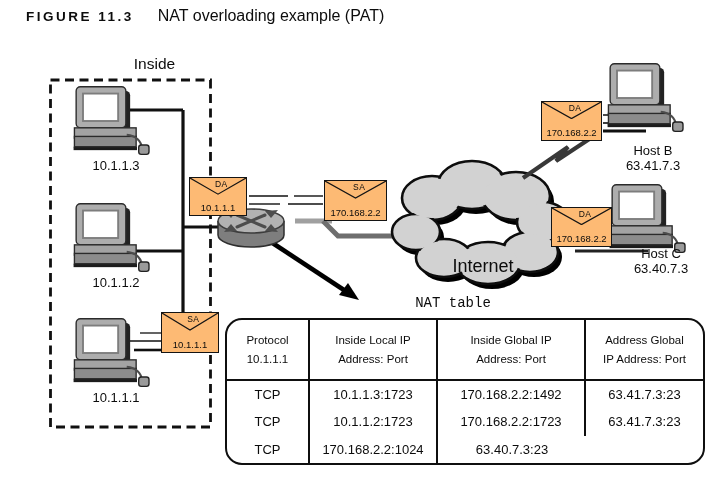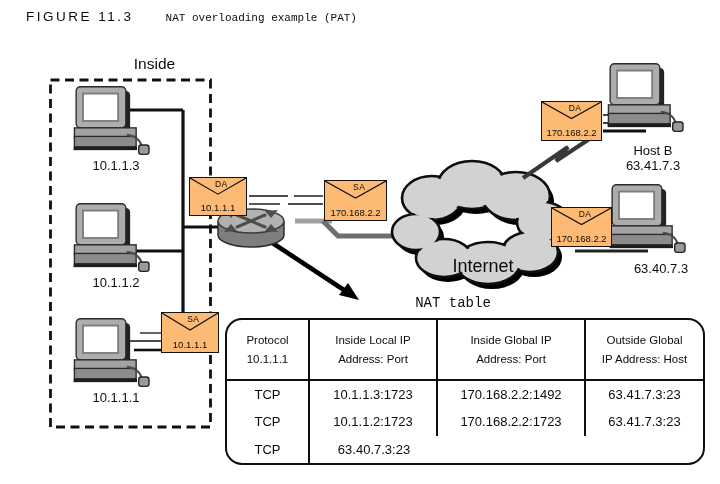--- a/index.html
+++ b/index.html
@@ -1,22 +1,22 @@
 <!DOCTYPE html>
 <html><head>
 <meta charset="utf-8">
 <style>
   html,body{margin:0;padding:0;background:#fff;}
   #stage{position:relative;width:720px;height:484px;background:#ffffff;overflow:hidden;
          font-family:"Liberation Sans",sans-serif;color:#0c0c0c;}
   #artwork{position:absolute;left:0;top:0;z-index:0;}
   .lbl{position:absolute;z-index:2;text-align:center;white-space:nowrap;}
   .figure-title{position:absolute;left:18px;top:7px;z-index:2;white-space:nowrap;}
-  .fig-label{font-weight:400;font-size:13.5px;letter-spacing:2.5px;padding-left:8px;}
-  .fig-caption{font-size:11px;margin-left:32px;letter-spacing:0;font-family:Liberation Mono, monospace;}
+  .fig-label{font-weight:700;font-size:13.5px;letter-spacing:2.5px;padding-left:8px;}
+  .fig-caption{font-size:16px;margin-left:24px;letter-spacing:0;}
   .inside-title{left:107px;top:55px;width:95px;font-size:15.5px;}
   .ip-label{font-size:13px;width:100px;}
   .host-label{font-size:13px;width:100px;}
   .internet-label{left:428px;top:216px;width:110px;font-size:18px;font-weight:400;margin-top:40px;}
   .nat-title{left:398px;top:295px;width:110px;font-size:14px;font-family:Liberation Mono, monospace;}
   
   .envelope{position:absolute;z-index:3;background:#fdba74;border:1.4px solid #141414;box-sizing:border-box;}
   .envelope svg.flap{position:absolute;left:0;top:0;width:100%;height:46%;display:block;}
   .env-tag{position:absolute;top:1px;left:0;width:100%;text-align:center;font-size:8.5px;
            letter-spacing:.5px;transform:translateX(6%);}
@@ -150,20 +150,21 @@
     <span class="fig-label">FIGURE 11.3</span><span class="fig-caption">NAT overloading example (PAT)</span>
   </div>
 
   <div class="lbl inside-title">Inside</div>
   <div class="lbl ip-label" style="left:66px;top:158px">10.1.1.3</div>
   <div class="lbl ip-label" style="left:66px;top:275px">10.1.1.2</div>
   <div class="lbl ip-label" style="left:66px;top:390px">10.1.1.1</div>
   <div class="lbl internet-label">Internet</div>
   <div class="lbl host-label" style="left:603px;top:143px">Host B</div>
   <div class="lbl host-label" style="left:603px;top:158px">63.41.7.3</div>
+  <div class="lbl host-label" style="left:611px;top:246px">Host C</div>
   <div class="lbl host-label" style="left:611px;top:261px">63.40.7.3</div>
   <div class="lbl nat-title">NAT table</div>
 
   <div class="envelope" style="left:189px;top:177px;width:58px;height:39px">
     <svg class="flap" viewBox="0 0 100 40" preserveAspectRatio="none">
       <polyline points="0,0 50,38 100,0" fill="none" stroke="#141414" vector-effect="non-scaling-stroke" stroke-width="1.2"></polyline>
       </svg>
     <div class="env-tag">DA</div>
     <div class="env-addr">10.1.1.1</div>
   </div>
@@ -207,31 +208,32 @@
     </div>
     <div class="nt-h col-sep">
       <span>Inside Local IP</span>
       <span>Address: Port</span>
     </div>
     <div class="nt-h col-sep">
       <span>Inside Global IP</span>
       <span>Address: Port</span>
     </div>
     <div class="nt-h">
-      <span>Outside Global</span>
-      <span>IP Address: Host</span>
+      <span>Address Global</span>
+      <span>IP Address: Port</span>
     </div>
 
     <div class="nt-c col-sep">TCP</div>
     <div class="nt-c col-sep">10.1.1.3:1723</div>
     <div class="nt-c col-sep">170.168.2.2:1492</div>
     <div class="nt-c">63.41.7.3:23</div>
 
     <div class="nt-c col-sep">TCP</div>
     <div class="nt-c col-sep">10.1.1.2:1723</div>
     <div class="nt-c col-sep">170.168.2.2:1723</div>
     <div class="nt-c">63.41.7.3:23</div>
 
     <div class="nt-c col-sep">TCP</div>
+    <div class="nt-c col-sep">170.168.2.2:1024</div>
     <div class="nt-c">63.40.7.3:23</div>
   </div>
 
 </div>
 
 </body></html>

